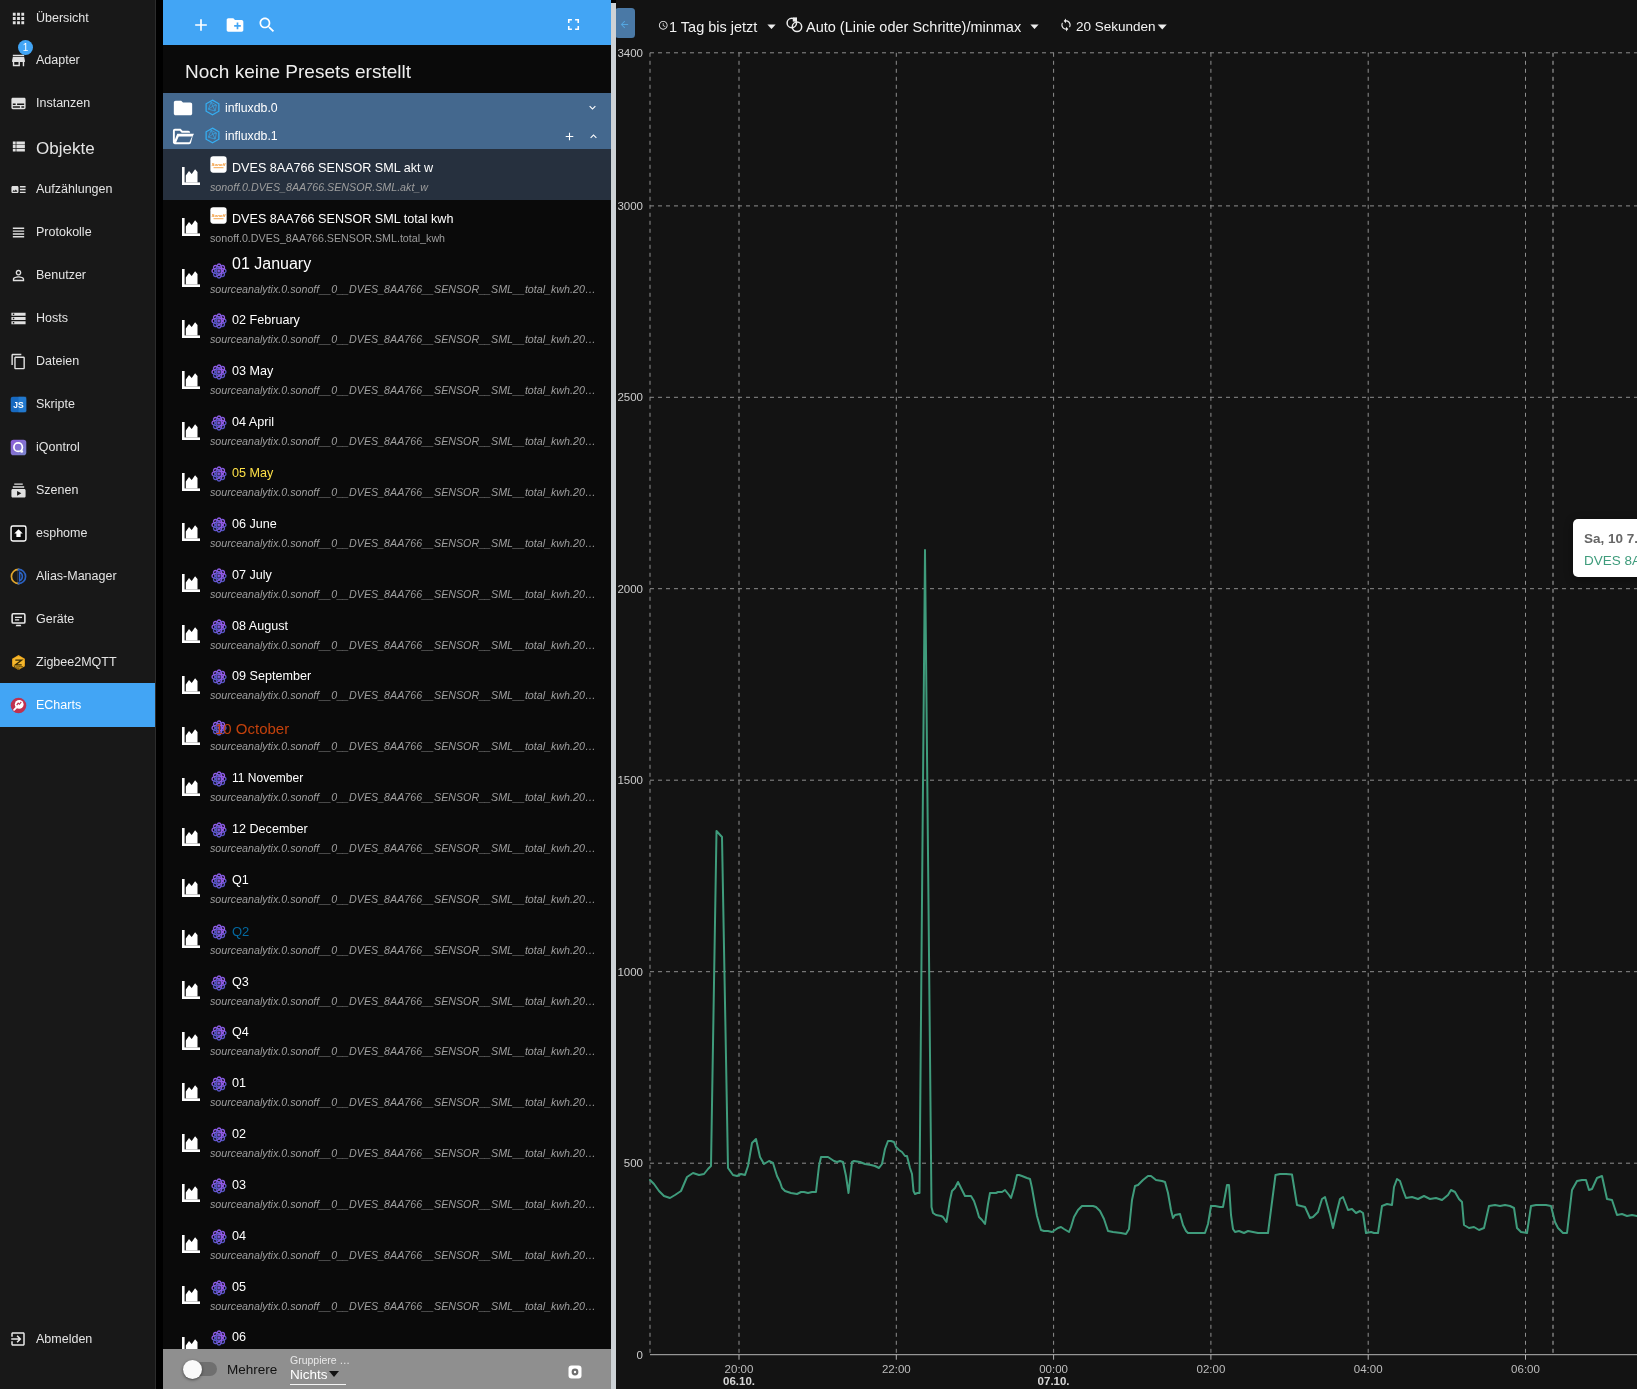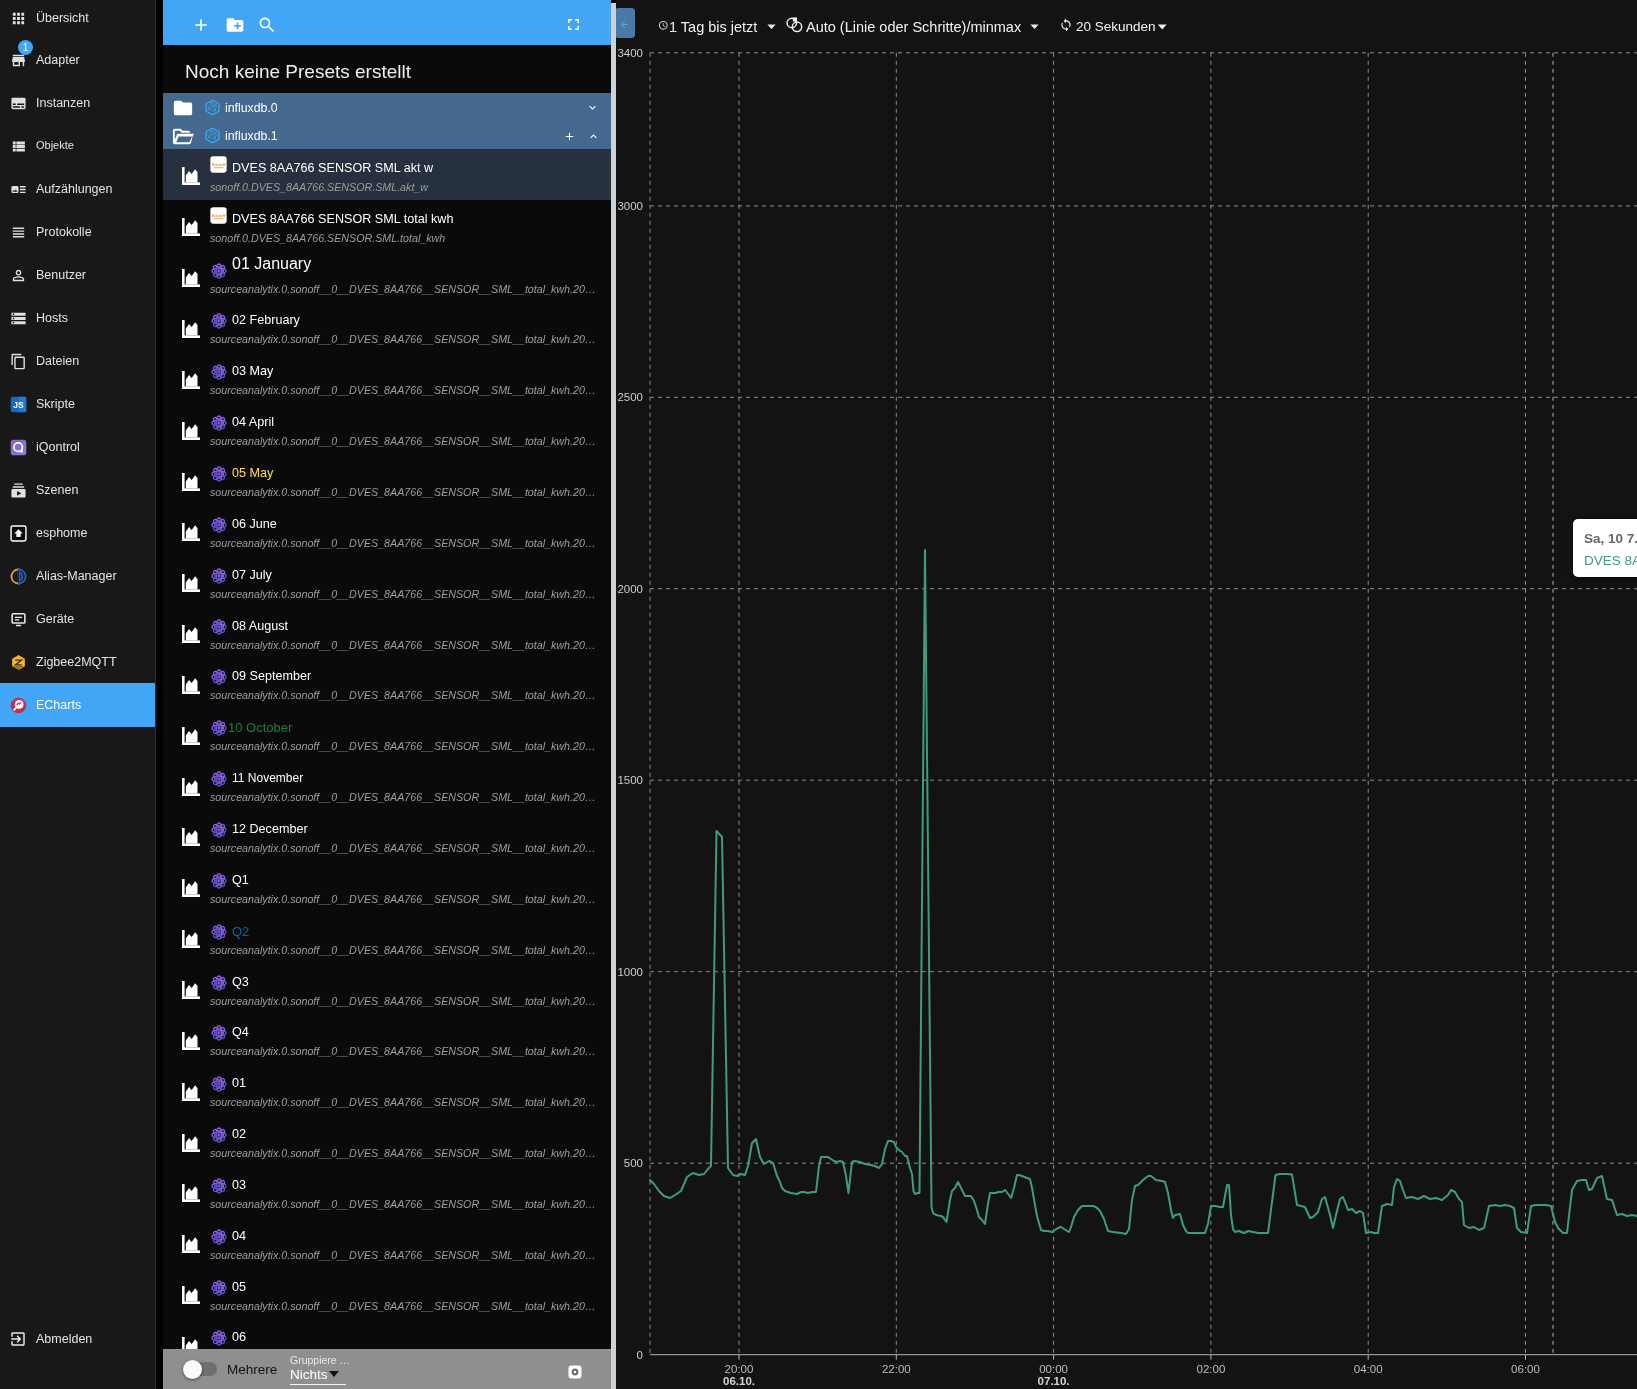--- a/index.html
+++ b/index.html
@@ -15,21 +15,21 @@
   </svg>
 <div style="position:absolute;left:36px;top:53.45px;font-size:12.5px;color:#e4e4e4;white-space:nowrap">Adapter</div>
 <div style="position:absolute;left:18px;top:40px;width:15px;height:15px;border-radius:50%;background:#42a5f5;color:#fff;font-size:10px;text-align:center;line-height:15px">1</div>
 <svg style="position:absolute;left:10px;top:95.4px" width="17" height="17" viewBox="0 0 24 24">
     <path fill="#e0e0e0" d="M20 4H4c-1.1 0-2 .9-2 2v12c0 1.1.9 2 2 2h16c1.1 0 2-.9 2-2V6c0-1.1-.9-2-2-2zM4 12h4v2H4v-2zm10 6H4v-2h10v2zm6 0h-4v-2h4v2zm0-4H10v-2h10v2z"></path>
   </svg>
 <div style="position:absolute;left:36px;top:96.4px;font-size:12.5px;color:#e4e4e4;white-space:nowrap">Instanzen</div>
 <svg style="position:absolute;left:10px;top:138.35px" width="17" height="17" viewBox="0 0 24 24">
     <path fill="#e0e0e0" d="M4 14h4v-4H4v4zm0 5h4v-4H4v4zM4 9h4V5H4v4zm5 5h12v-4H9v4zm0 5h12v-4H9v4zM9 5v4h12V5H9z"></path>
   </svg>
-<div style="position:absolute;left:36px;top:139.35px;font-size:11px;color:#e4e4e4;white-space:nowrap">Objekte</div>
+<div style="position:absolute;left:36px;top:139.35px;font-size:17px;color:#e4e4e4;white-space:nowrap">Objekte</div>
 <svg style="position:absolute;left:10px;top:181.3px" width="17" height="17" viewBox="0 0 24 24">
     <path fill="#e0e0e0" d="M22 13h-8v-2h8v2zm0-6h-8v2h8V7zm-8 10h8v-2h-8v2zm-2-8v6c0 1.1-.9 2-2 2H4c-1.1 0-2-.9-2-2V9c0-1.1.9-2 2-2h6c1.1 0 2 .9 2 2zm-1.5 6l-2.25-3-1.75 2.26-1.25-1.51L3.5 15h7z"></path>
   </svg>
 <div style="position:absolute;left:36px;top:182.3px;font-size:12.5px;color:#e4e4e4;white-space:nowrap">Aufzählungen</div>
 <svg style="position:absolute;left:10px;top:224.25px" width="17" height="17" viewBox="0 0 24 24">
     <path fill="#e0e0e0" d="M4 15h16v-2H4v2zm0 4h16v-2H4v2zm0-8h16V9H4v2zm0-6v2h16V5H4z"></path>
   </svg>
 <div style="position:absolute;left:36px;top:225.25px;font-size:12.5px;color:#e4e4e4;white-space:nowrap">Protokolle</div>
 <svg style="position:absolute;left:10px;top:267.2px" width="17" height="17" viewBox="0 0 24 24">
     <path fill="#e0e0e0" d="M12 5.9c1.16 0 2.1.94 2.1 2.1s-.94 2.1-2.1 2.1S9.9 9.16 9.9 8s.94-2.1 2.1-2.1m0 9c2.97 0 6.1 1.46 6.1 2.1v1.1H5.9V17c0-.64 3.13-2.1 6.1-2.1M12 4C9.79 4 8 5.79 8 8s1.79 4 4 4 4-1.79 4-4-1.79-4-4-4zm0 9c-2.67 0-8 1.34-8 4v3h16v-3c0-2.66-5.33-4-8-4z"></path>
@@ -163,21 +163,21 @@
     <path d="M3 3h2.6v18H3z" fill="#fff"></path>
     <path d="M3 18.4h18V21H3z" fill="#fff"></path>
     <path d="M6.8 18.5v-7l3.2-4.6 2.7 3.1 3.4-4.8 2.4 2.8v10.5z" fill="#fff"></path>
   </svg>
 <svg style="position:absolute;left:210px;top:206.75px" width="17" height="17" viewBox="0 0 24 24">
     <rect x="0.5" y="0.5" width="23" height="23" rx="4" fill="#fff"></rect>
     <text x="12" y="13.5" font-family="Liberation Sans" font-size="6.2" font-weight="bold" font-style="italic" fill="#f08c1e" text-anchor="middle">Sonoff</text>
     <path d="M5 16.5h14" stroke="#f08c1e" stroke-width="1.1"></path>
   </svg>
 <div style="position:absolute;left:232px;top:211.75px;font-size:12.6px;color:#fff;white-space:nowrap">DVES 8AA766 SENSOR SML total kwh</div>
-<div style="position:absolute;left:210px;top:231.75px;font-size:10.7px;font-style:italic;color:#9e9e9e;white-space:nowrap">sonoff.0.DVES_8AA766.SENSOR.SML.total_kwh</div>
+<div style="position:absolute;left:210px;top:231.75px;font-size:10.7px;color:#9e9e9e;white-space:nowrap">sonoff.0.DVES_8AA766.SENSOR.SML.total_kwh</div>
 <svg style="position:absolute;left:179px;top:266.1px" width="24" height="24" viewBox="0 0 24 24">
     <path d="M3 3h2.6v18H3z" fill="#fff"></path>
     <path d="M3 18.4h18V21H3z" fill="#fff"></path>
     <path d="M6.8 18.5v-7l3.2-4.6 2.7 3.1 3.4-4.8 2.4 2.8v10.5z" fill="#fff"></path>
   </svg>
 <svg style="position:absolute;left:210.5px;top:262.6px" width="16" height="16" viewBox="0 0 24 24">
     <defs>
       <linearGradient id="at2" x1="0" y1="0" x2="1" y2="1">
         <stop offset="0" stop-color="#a95ef5"></stop>
         <stop offset="1" stop-color="#3f51b5"></stop>
@@ -362,21 +362,21 @@
         <stop offset="0" stop-color="#a95ef5"></stop>
         <stop offset="1" stop-color="#3f51b5"></stop>
       </linearGradient>
     </defs>
     <ellipse cx="12" cy="12" rx="10.5" ry="4.2" fill="none" stroke="url(#at11)" stroke-width="2" transform="rotate(0 12 12)"></ellipse>
     <ellipse cx="12" cy="12" rx="10.5" ry="4.2" fill="none" stroke="url(#at11)" stroke-width="2" transform="rotate(45 12 12)"></ellipse>
     <ellipse cx="12" cy="12" rx="10.5" ry="4.2" fill="none" stroke="url(#at11)" stroke-width="2" transform="rotate(90 12 12)"></ellipse>
     <ellipse cx="12" cy="12" rx="10.5" ry="4.2" fill="none" stroke="url(#at11)" stroke-width="2" transform="rotate(135 12 12)"></ellipse>
     <circle cx="12" cy="12" r="2.6" fill="url(#at11)"></circle>
   </svg>
-<div style="position:absolute;left:228px;top:720.25px;font-size:13px;color:#15803d;white-space:nowrap">10 October</div>
+<div style="position:absolute;left:215px;top:720.25px;font-size:15px;color:#c2410c;white-space:nowrap">10 October</div>
 <div style="position:absolute;left:210px;top:740.25px;font-size:10.7px;font-style:italic;color:#9e9e9e;white-space:nowrap">sourceanalytix.0.sonoff__0__DVES_8AA766__SENSOR__SML__total_kwh.20…</div>
 <svg style="position:absolute;left:179px;top:774.6px" width="24" height="24" viewBox="0 0 24 24">
     <path d="M3 3h2.6v18H3z" fill="#fff"></path>
     <path d="M3 18.4h18V21H3z" fill="#fff"></path>
     <path d="M6.8 18.5v-7l3.2-4.6 2.7 3.1 3.4-4.8 2.4 2.8v10.5z" fill="#fff"></path>
   </svg>
 <svg style="position:absolute;left:210.5px;top:771.1px" width="16" height="16" viewBox="0 0 24 24">
     <defs>
       <linearGradient id="at12" x1="0" y1="0" x2="1" y2="1">
         <stop offset="0" stop-color="#a95ef5"></stop>

